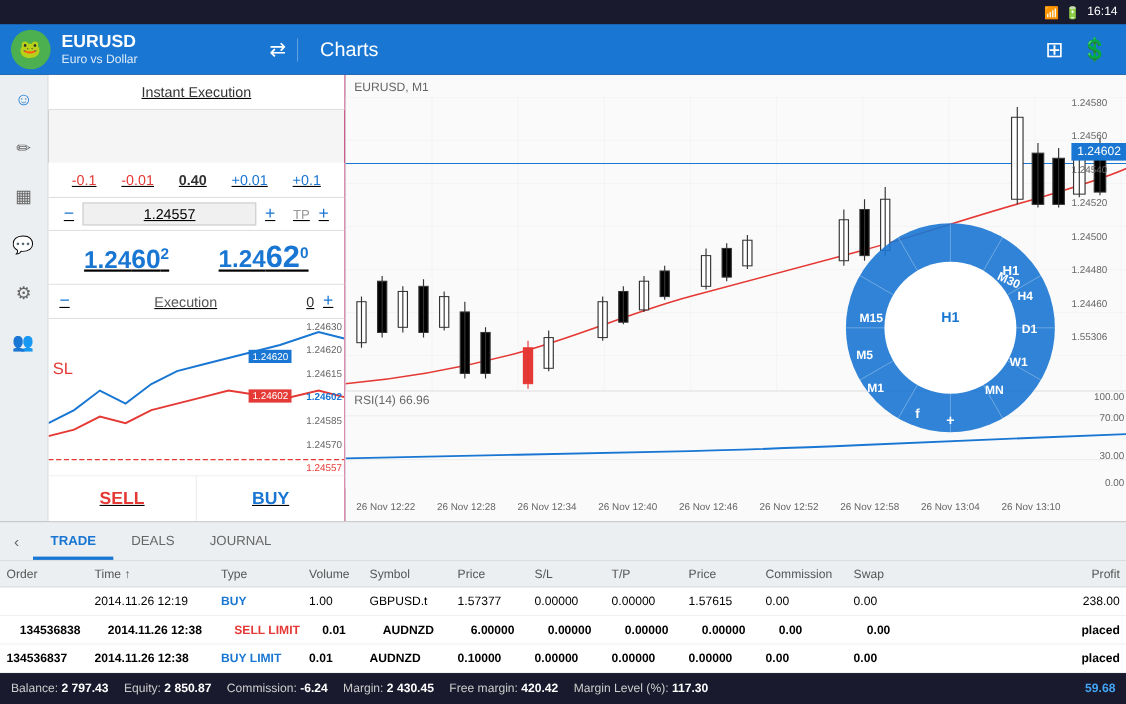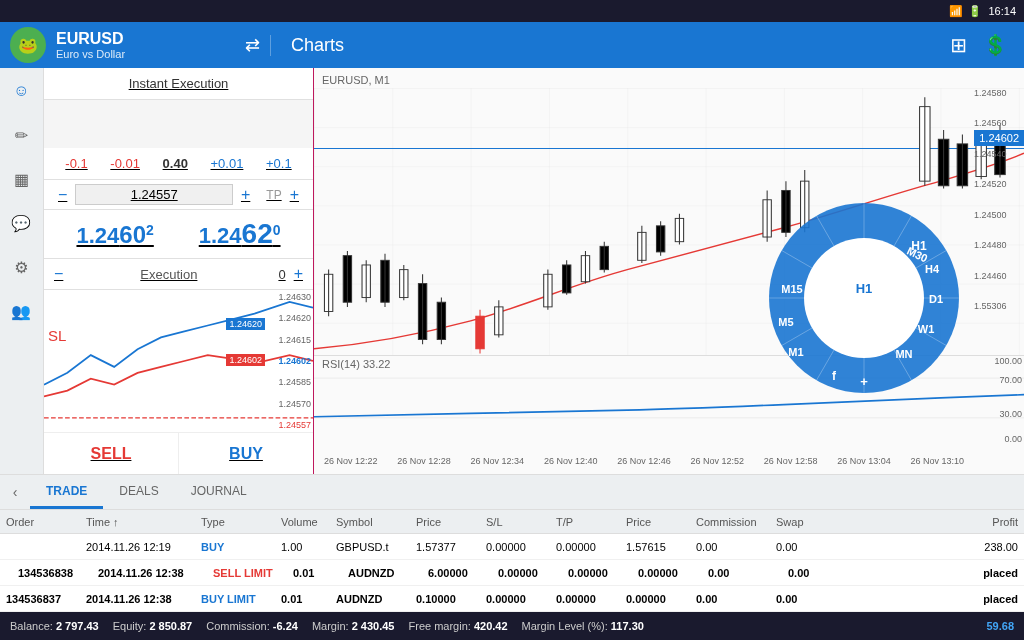--- a/index.html
+++ b/index.html
@@ -600,21 +600,21 @@
           <rect x="616" y="60" width="10" height="45" fill="black" stroke="#333" stroke-width="1"></rect>
           <line x1="621" y1="50" x2="621" y2="108" stroke="#333" stroke-width="1"></line>
           <rect x="634" y="55" width="10" height="40" fill="white" stroke="#333" stroke-width="1"></rect>
           <line x1="639" y1="45" x2="639" y2="98" stroke="#333" stroke-width="1"></line>
           <rect x="652" y="48" width="10" height="45" fill="black" stroke="#333" stroke-width="1"></rect>
           <line x1="657" y1="40" x2="657" y2="96" stroke="#333" stroke-width="1"></line>
         </g>
       </svg>
 
       <div style="position:absolute;bottom:30px;left:0;right:0;height:22%;background:#fafafa;border-top:1px solid #ddd;">
-        <div class="rsi-label" style="top:2px;">RSI(14) 33.22</div>
+        <div class="rsi-label" style="top:2px;">RSI(14) 66.96</div>
         <svg width="100%" height="100%" viewBox="0 0 680 80" preserveAspectRatio="none">
           <rect width="680" height="80" fill="#fafafa"></rect>
           <line x1="0" y1="20" x2="680" y2="20" stroke="#e0e0e0" stroke-width="0.5"></line>
           <line x1="0" y1="56" x2="680" y2="56" stroke="#e0e0e0" stroke-width="0.5"></line>
           <path d="M 0,55 C 50,54 100,53 150,52 C 200,51 250,50 300,49 C 350,48 400,46 450,44 C 500,42 550,40 600,38 C 630,37 660,36 680,35" fill="none" stroke="#1976d2" stroke-width="1.5"></path>
         </svg>
         
         <div style="position:absolute;right:2px;top:0;font-size:9px;color:#666;">100.00</div>
         <div style="position:absolute;right:2px;top:22%;font-size:9px;color:#666;">70.00</div>
         <div style="position:absolute;right:2px;top:60%;font-size:9px;color:#666;">30.00</div>

